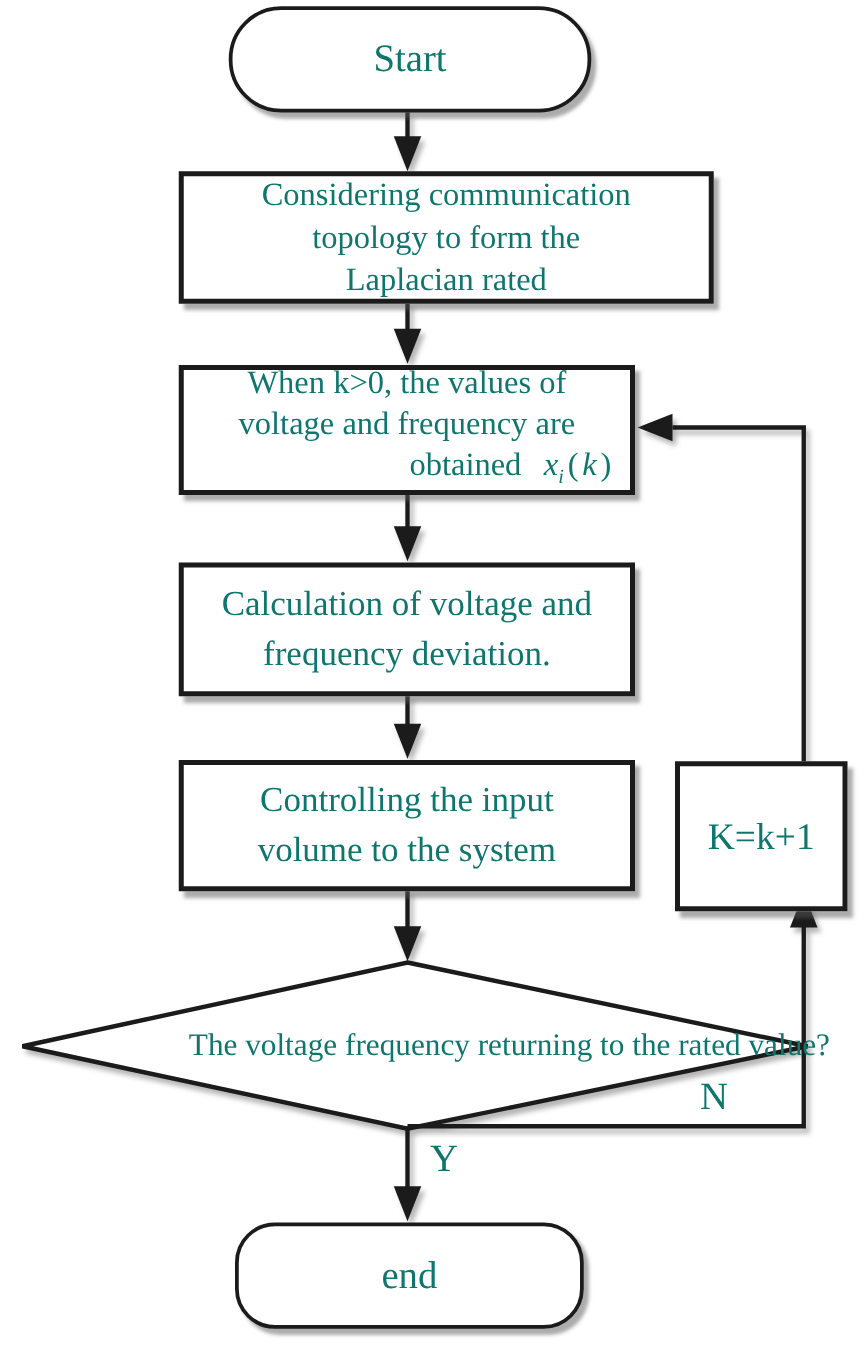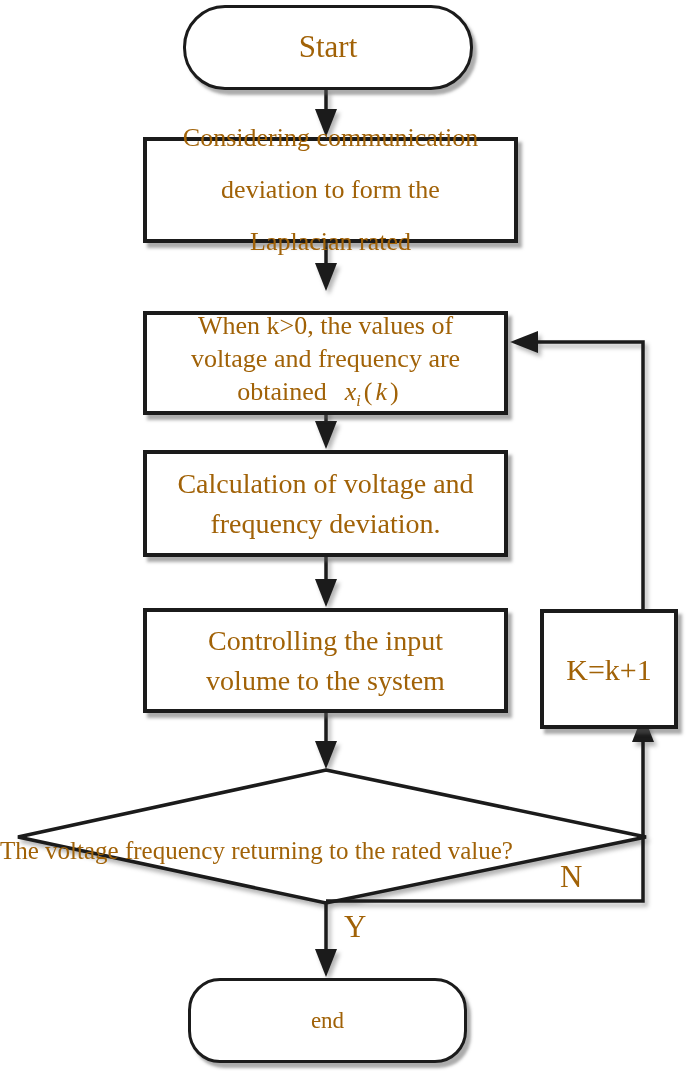--- a/index.html
+++ b/index.html
@@ -1,57 +1,57 @@
 <!DOCTYPE html>
 <html><head>
 <meta charset="utf-8">
 <style>
   html,body{margin:0;padding:0;background:#ffffff;}
   .canvas{
     position:relative;
     width:691px;height:1082px;
     background:#ffffff;
     font-family:"Liberation Serif","DejaVu Serif",serif;
-    color:#a16207;
+    color:#0f766e;
     overflow:hidden;
   }
   .wires{position:absolute;left:0;top:0;width:691px;height:1082px;}
   .wires *{vector-effect:non-scaling-stroke;}
   .shadowed{filter:drop-shadow(3px 4px 2px rgba(90,90,90,0.45));}
   .node{
     position:absolute;
     box-sizing:border-box;
     background:#ffffff;
     border:4px solid #1b1b1b;
     display:flex;flex-direction:column;
     align-items:center;justify-content:center;
     text-align:center;
     box-shadow:4px 5px 3px rgba(90,90,90,0.5);
     line-height:1.3;
   }
   .rounded{border-radius:42px;border-width:3px;}
   .line{width:100%;}
   
   .n-start{left:183px;top:5px;width:290px;height:85px;font-size:31px;}
-  .n-laplacian{left:143px;top:137px;width:375px;height:106px;font-size:26px;line-height:34px;gap:18px;}
-  .n-obtain{left:143px;top:292px;width:365px;height:104px;font-size:26px;line-height:33px;margin-top:19px;}
+  .n-laplacian{left:143px;top:137px;width:428px;height:106px;font-size:26px;line-height:34px;}
+  .n-obtain{left:143px;top:292px;width:365px;height:104px;font-size:26px;line-height:33px;}
   .n-calculation{left:143px;top:450px;width:365px;height:107px;font-size:28px;line-height:40px;}
   .n-control{left:143px;top:608px;width:365px;height:105px;font-size:28px;line-height:40px;}
   .n-increment{left:540px;top:609px;width:138px;height:120px;font-size:30px;}
-  .n-end{left:188px;top:978px;width:279px;height:85px;font-size:23px;border-radius:32px;}
-  .obtain-line3{text-align:center;padding-right:12px;box-sizing:border-box;}
+  .n-end{left:188px;top:978px;width:279px;height:85px;font-size:31px;border-radius:32px;}
+  .obtain-line3{text-align:right;padding-right:12px;box-sizing:border-box;}
   .obtain-line3 .obtained-word{margin-right:18px;}
   .math i{font-style:italic;}
   .math sub{font-size:0.62em;font-style:italic;}
   .math .mo{padding:0 3px;}
   
   .freelabel{position:absolute;font-size:31px;line-height:34px;}
   .l-decision{
     left:0;top:821px;width:664px;height:32px;
-    text-align:left;font-size:25px;line-height:32px;white-space:nowrap;margin-top:14px;
+    text-align:right;font-size:25px;line-height:32px;white-space:nowrap;
   }
   .l-no{left:560px;top:860px;width:40px;}
   .l-yes{left:344px;top:910px;width:30px;}
 </style>
 </head>
 <body>
 
 <div class="canvas">
 
   <svg class="wires shadowed" width="691" height="1082" viewBox="0 0 691 1082" fill="none" stroke="#1b1b1b" stroke-width="3.5">
@@ -98,21 +98,21 @@
       <polygon points="326,977 315,949 337,949" fill="#1b1b1b" stroke="none"></polygon>
     </g>
   </svg>
 
   <div class="node rounded n-start">
     <div class="line">Start</div>
   </div>
 
   <div class="node n-laplacian">
     <div class="line">Considering communication</div>
-    <div class="line">deviation to form the</div>
+    <div class="line">topology to form the</div>
     <div class="line">Laplacian rated</div>
   </div>
 
   <div class="node n-obtain">
     <div class="line">When k&gt;0, the values of</div>
     <div class="line">voltage and frequency are</div>
     <div class="line obtain-line3">
       <span class="obtained-word">obtained</span><span class="math"><i>x</i><sub>i</sub><span class="mo">(</span><i>k</i><span class="mo">)</span></span>
     </div>
   </div>

